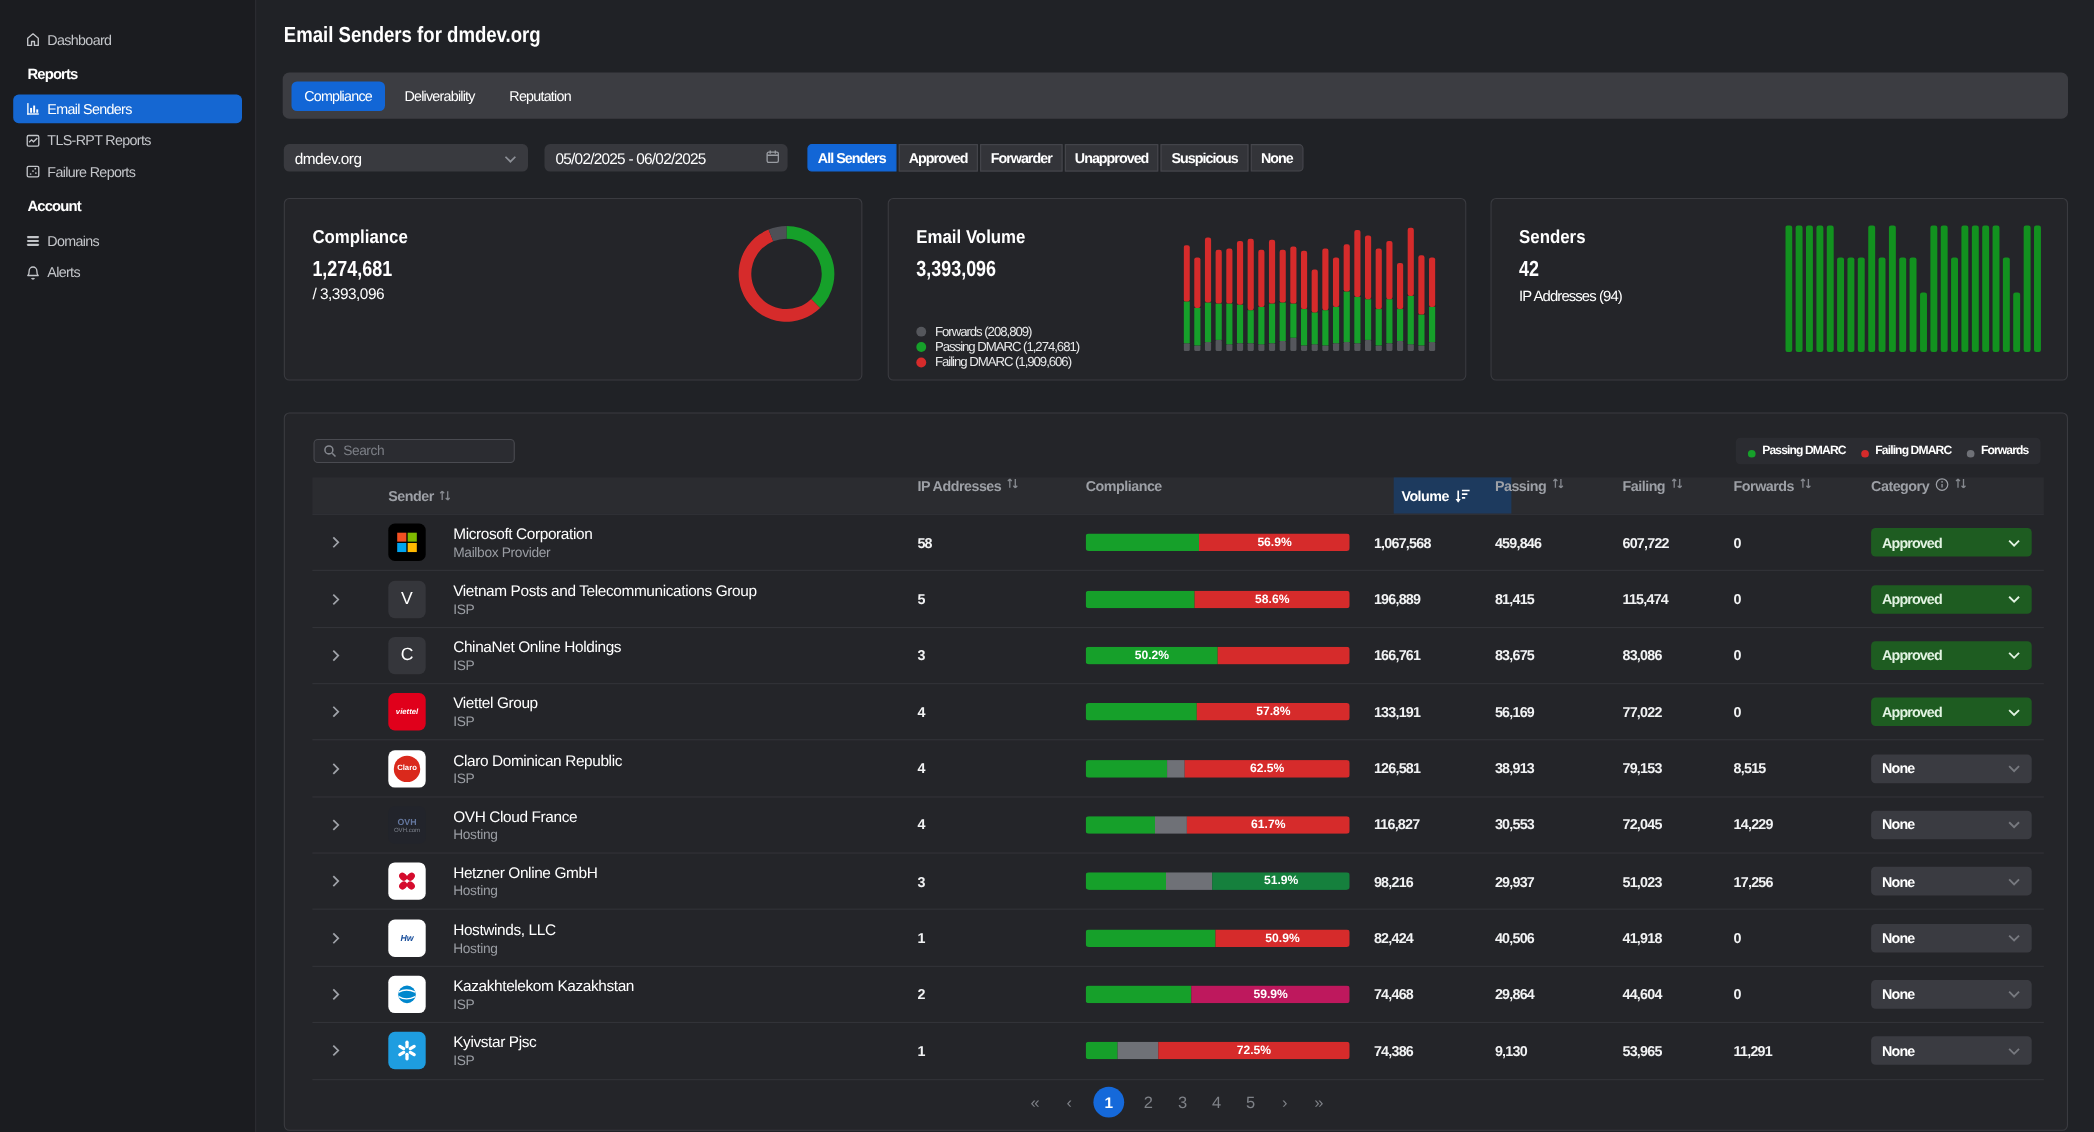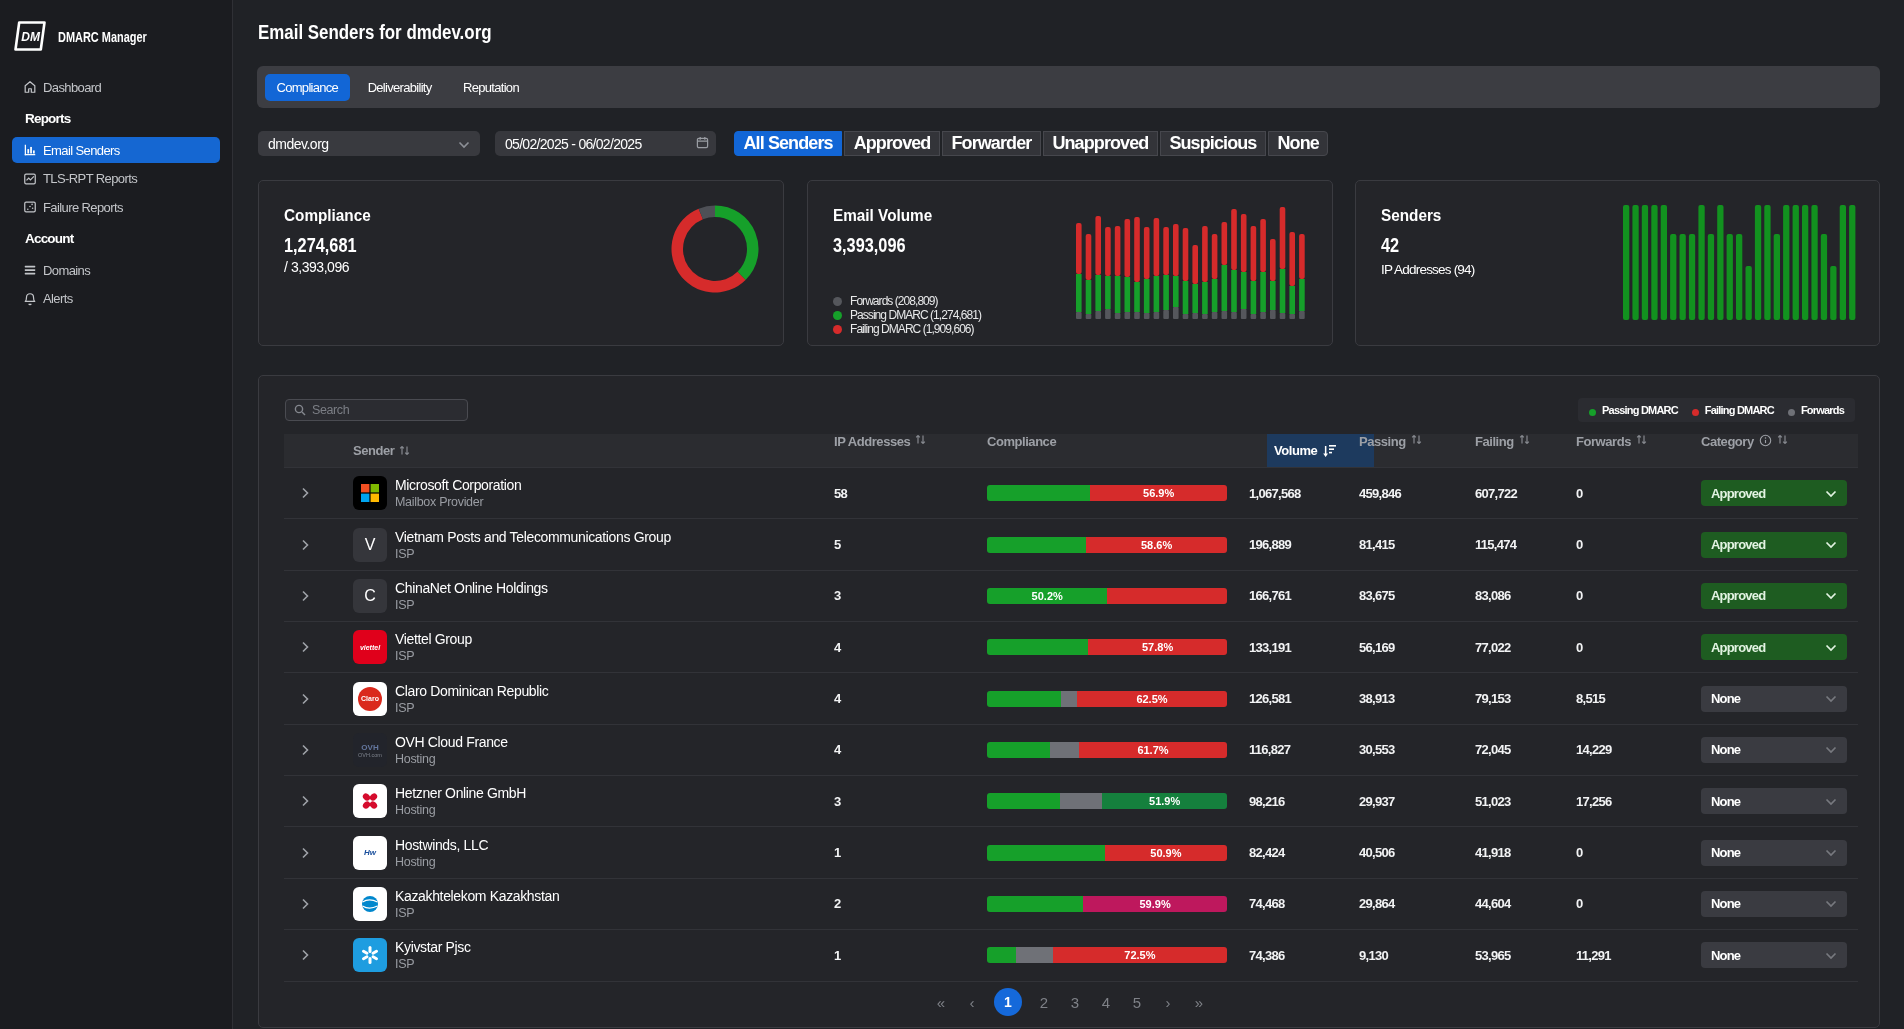--- a/index.html
+++ b/index.html
@@ -24,21 +24,21 @@
 .tabbar { position:absolute; left:23px; top:66px; width:1623px; height:42px; background:#3c3d42; border-radius:6px; display:flex; align-items:center; padding-left:8px; gap:4.5px; }
 .tab { height:27px; line-height:27px; padding:0 13.5px; border-radius:5px; font-size:13px; letter-spacing:-0.7px; color:#fff; }
 .tab.active { padding:0 11.5px; }
 .tab.active { background:#1266d6; }
 
 .filters { position:absolute; left:24px; top:131px; width:1623px; height:25px; }
 .sel { position:absolute; left:0; top:0; width:222px; height:25px; background:#393a3f; border-radius:5px; font-size:14px; letter-spacing:-0.5px; color:#fff; display:flex; align-items:center; padding:0 10px; }
 .sel .car { margin-left:auto; color:#8d9097; }
 .dater { position:absolute; left:237px; top:0; width:221px; height:25px; background:#37383d; border-radius:5px; font-size:14px; letter-spacing:-0.7px; display:flex; align-items:center; padding:0 7px 0 10px; }
 .segs { position:absolute; left:476px; top:0; height:25px; display:flex; gap:2px; }
-.seg { height:25px; padding:0 8.5px; display:flex; align-items:center; background:#333439; border:1px solid #46474d; color:#fff; font-size:18px; font-weight:bold; letter-spacing:-0.9px;text-align:center; }
+.seg { height:25px; padding:0 8.5px; display:flex; align-items:center; background:#333439; border:1px solid #46474d; color:#fff; font-size:13px; font-weight:bold; letter-spacing:-0.9px;text-align:center; }
 .seg.first { border-radius:4px 0 0 4px; }
 .seg.last { border-radius:0 4px 4px 0; }
 .seg.on { background:#1266d6; border-color:#1266d6; }
 
 
 .card { position:absolute; background:#242529; border:1px solid #3a3b40; border-radius:5px; }
 #card1 { left:24px; top:180px; width:526px; height:166px; }
 #card2 { left:573px; top:180px; width:526px; height:166px; }
 #card3 { left:1121px; top:180px; width:525px; height:166px; }
 .card h2 { position:absolute; left:25px; top:25px; font-size:17px; font-weight:bold; transform:scaleX(.9); transform-origin:left center; white-space:nowrap; }
@@ -51,21 +51,21 @@
 
 #tcard { position:absolute; left:24px; top:375px; width:1622px; height:653px; background:#242529; border:1px solid #3a3b40; border-radius:5px; }
 .search { position:absolute; left:26px; top:23px; width:183px; height:22px; background:#2b2c31; border:1px solid #4a4b51; border-radius:4px; display:flex; align-items:center; padding:0 8px; gap:6px; color:#7b7e85; font-size:12.5px; letter-spacing:-0.4px; }
 .tleg { position:absolute; right:24px; top:22px; height:24px; background:#2b2c31; border-radius:4px; display:flex; align-items:center; padding:0 11px; gap:14px; font-size:11px; letter-spacing:-0.8px; color:#fff; font-weight:bold;}
 .tleg span { display:flex; align-items:flex-end; gap:6px; letter-spacing:-0.8px; }
 .tleg .dot { width:7px; height:7px; }
 
 .thead { position:absolute; left:25px; top:58px; width:1574px; height:33px; background:#2b2c30; display:flex; align-items:stretch; font-size:13px; letter-spacing:-0.45px; font-weight:bold; color:#9da0a6; }
 .trow { position:absolute; left:25px; width:1574px; height:51.35px; display:flex; align-items:center; border-top:1px solid #323338; font-size:14px; }
 .c1 { width:69px; display:flex; justify-content:flex-start; padding-left:14px; align-items:center; }
-.c2 { width:481px; display:flex; align-items:center; gap:8px; }
+.c2 { width:481px; display:flex; align-items:center; gap:25px; }
 .c3 { width:153px; }
 .c4 { width:255px; }
 .c5 { width:117px; }
 .c6 { width:116px; }
 .c7 { width:101px; }
 .c8 { width:125px; }
 .c9 { width:157px; }
 .thead .hc { display:flex; gap:5px; }
 .thead .c5h { background:#1d3a5e; color:#fff; display:flex; align-items:center; gap:6px; padding-left:7px; width:107px; height:33px;margin-left:25px; }
 .num { font-weight:bold; color:#f2f3f4; font-size:13px; letter-spacing:-0.7px; }
@@ -80,27 +80,20 @@
 .cat-none { background:#3a3b41; color:#fff; }
 
 .pager { position:absolute; left:0; width:1622px; top:986px; display:flex; justify-content:center; align-items:center; gap:13px; color:#7e8187; font-size:15px; }
 .pg { width:18px; text-align:center; }
 .pgc { width:28px; height:28px; border-radius:50%; background:#1569da; color:#fff; display:flex; align-items:center; justify-content:center; font-weight:bold; font-size:14px; }
 </style>
 </head>
 <body>
 <div id="app">
   <div class="sidebar">
-    <div class="logo-row">
-      <svg width="36" height="30" viewBox="0 0 36 30">
-          <path d="M7.2 1.5 H32.5 L28.8 28.5 H3.5 Z" fill="none" stroke="#fff" stroke-width="2.6" stroke-linejoin="round" transform="skewX(0)"></path>
-          <text x="18.6" y="20" font-size="12" font-weight="bold" font-style="italic" fill="#fff" text-anchor="middle">DM</text>
-        </svg>
-      <span class="logo-txt">DMARC Manager</span>
-    </div>
     <div class="nav">
       <div class="nav-item"><svg width="16" height="16" viewBox="0 0 16 16" fill="none" stroke="#c3c5c9" stroke-width="1.4">
             <path d="M2.5 6.5 8 2l5.5 4.5V14h-4v-4h-3v4h-4z" stroke-linejoin="round"></path>
           </svg>Dashboard</div>
       <div class="nav-head">Reports</div>
       <div class="nav-item active" style="margin-top:0px"><svg width="16" height="16" viewBox="0 0 16 16" fill="#fff">
             <rect x="2" y="2" width="1.4" height="12"></rect>
             <rect x="2" y="12.6" width="12" height="1.4"></rect>
             <rect x="5" y="7" width="2 " height="5"></rect>
             <rect x="8.2" y="4.5" width="2" height="7.5"></rect>

